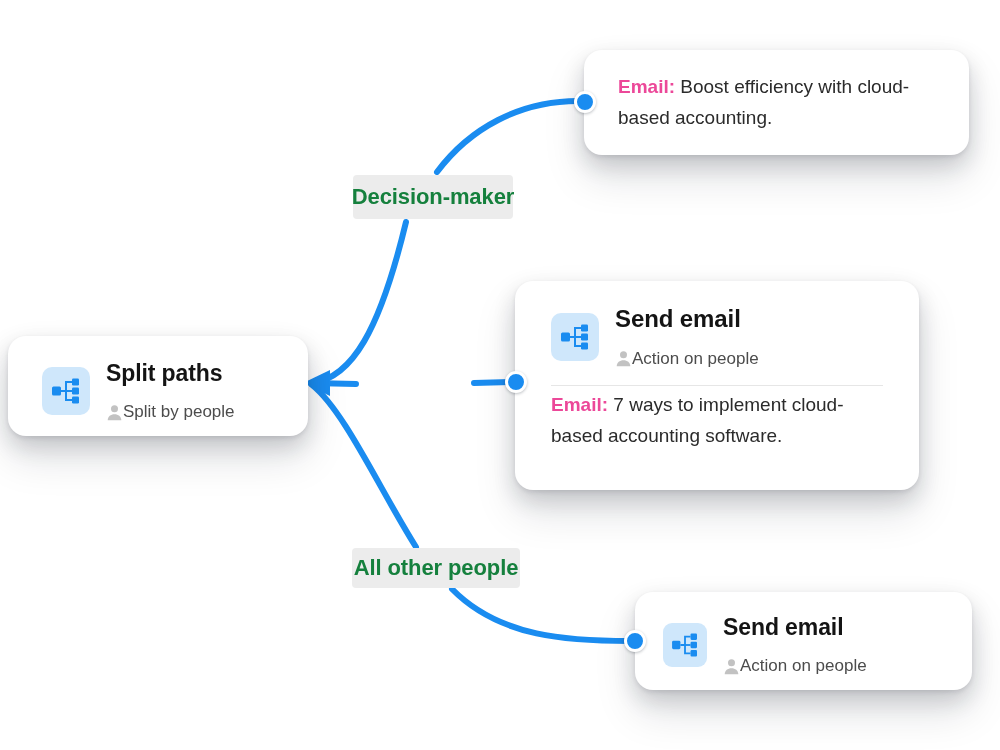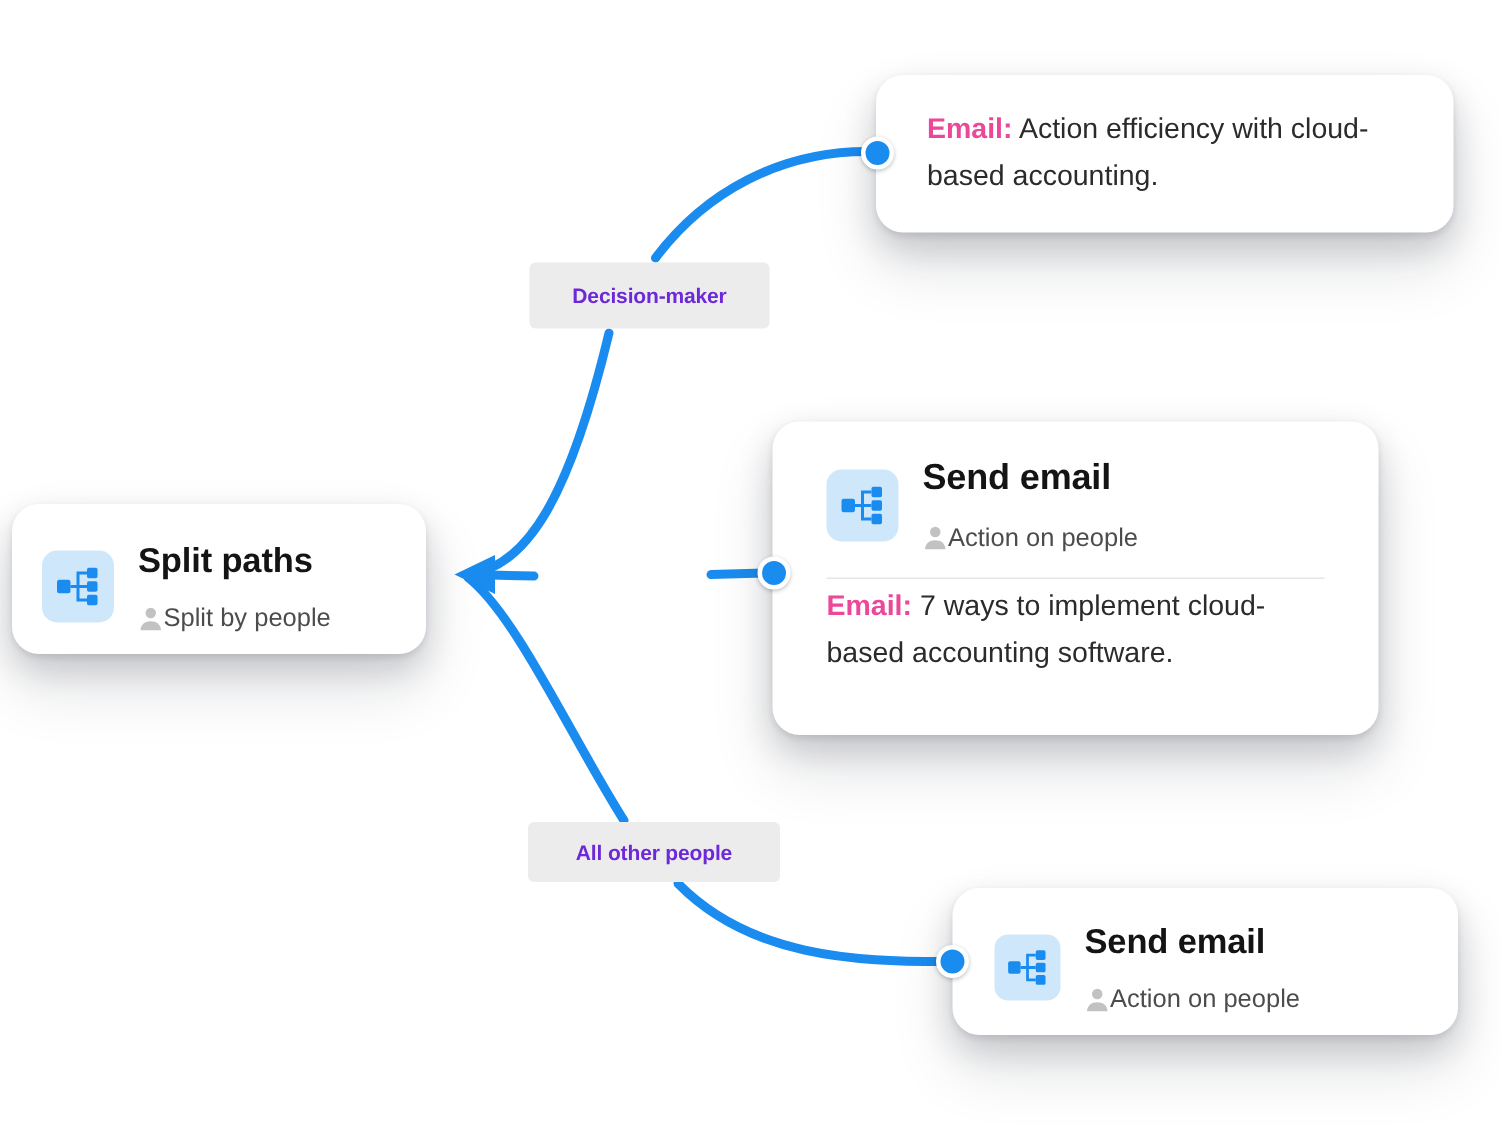--- a/index.html
+++ b/index.html
@@ -98,23 +98,23 @@
     color: #2b2b2b;
     margin-top: 4px;
   }
   .body-text b { color: #ec4899; font-weight: 700; }
 
   
   .chip {
     position: absolute;
     background: #ececec;
     border-radius: 4px;
-    font-size: 14px;
+    font-size: 22px;
     font-weight: 700;
-    color: #6d28d9;
+    color: #15803d;
     display: flex;
     align-items: center;
     justify-content: center;
     white-space: nowrap;
     box-sizing: border-box;
     letter-spacing: -0.1px;
   }
 
   
   .dot {
@@ -122,21 +122,21 @@
     width: 22px;
     height: 22px;
     border-radius: 50%;
     background: #1a8cf0;
     border: 3px solid #ffffff;
     box-sizing: border-box;
     box-shadow: 0 1px 3px rgba(16,24,40,0.28);
   }
 
   
-  #card-split      { left: 8px;   top: 336px; width: 276px; height: 100px; padding: 24px 20px; }
+  #card-split      { left: 8px;   top: 336px; width: 300px; height: 100px; padding: 24px 34px; }
   #card-email-top  { left: 584px; top: 50px;  width: 385px; height: 105px; padding: 22px 34px; }
   #card-send-mid   { left: 515px; top: 281px; width: 404px; height: 209px; padding: 24px 36px; }
   #card-send-bot   { left: 635px; top: 592px; width: 337px; height: 98px;  padding: 22px 28px; }
 
   #chip-decision   { left: 353px; top: 175px; width: 160px; height: 44px; }
   #chip-practioner { left: 356px; top: 365px; width: 116px; height: 38px; }
   #chip-allother   { left: 352px; top: 548px; width: 168px; height: 40px; }
 
   #dot-top { left: 574px; top: 91px;  }
   #dot-mid { left: 505px; top: 371px; }
@@ -189,21 +189,21 @@
             <path d="M1.6 15.2c0-3.5 2.9-5.6 6.4-5.6s6.4 2.1 6.4 5.6z" fill="#c2c2c2"></path>
           </svg>
           <span>Split by people</span>
         </span>
       </span>
     </div>
   </div>
 
   <div class="card" id="card-email-top">
     <div class="body-text" style="margin-top:0">
-      <b>Email:</b><span> Action efficiency with cloud-based accounting.</span>
+      <b>Email:</b><span> Boost efficiency with cloud-based accounting.</span>
     </div>
   </div>
 
   <div class="card" id="card-send-mid">
     <div class="node-head">
       <span class="tile">
         <svg width="30" height="26" viewBox="0 0 30 26" aria-hidden="true">
           <g fill="none" stroke="#1a8cf0" stroke-width="2">
             <path d="M10 13 H15 V4 H21"></path>
             <path d="M15 13 H21"></path>

